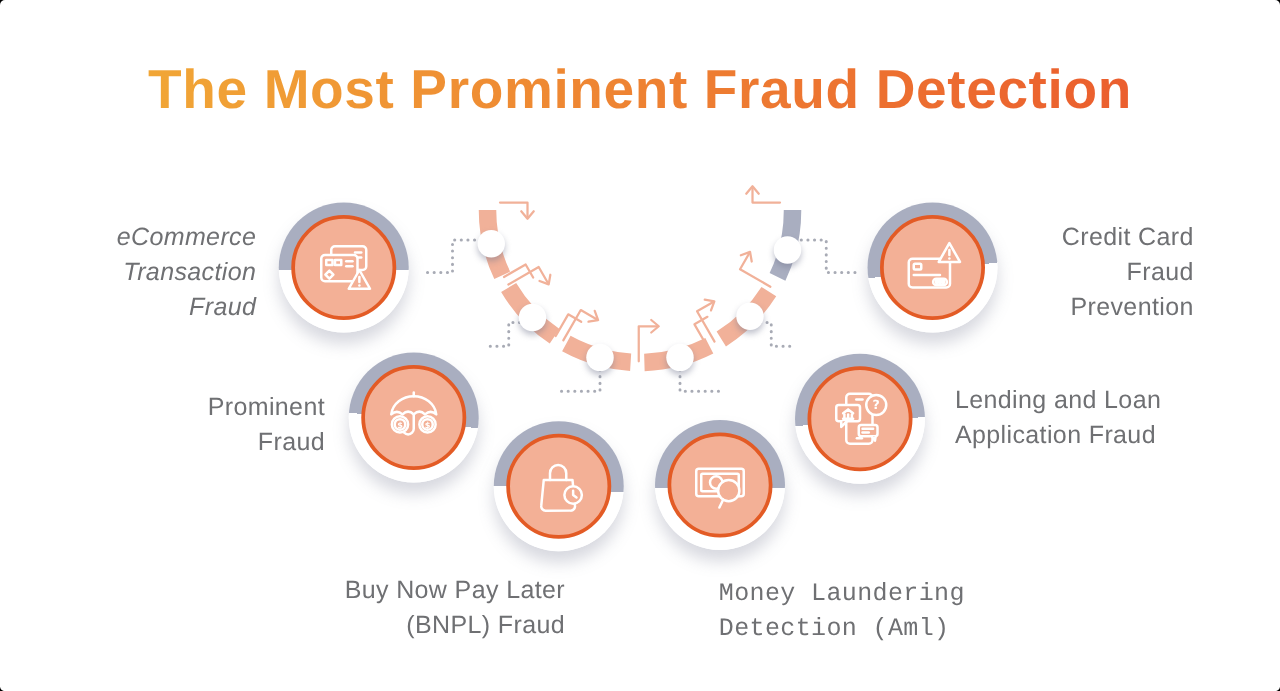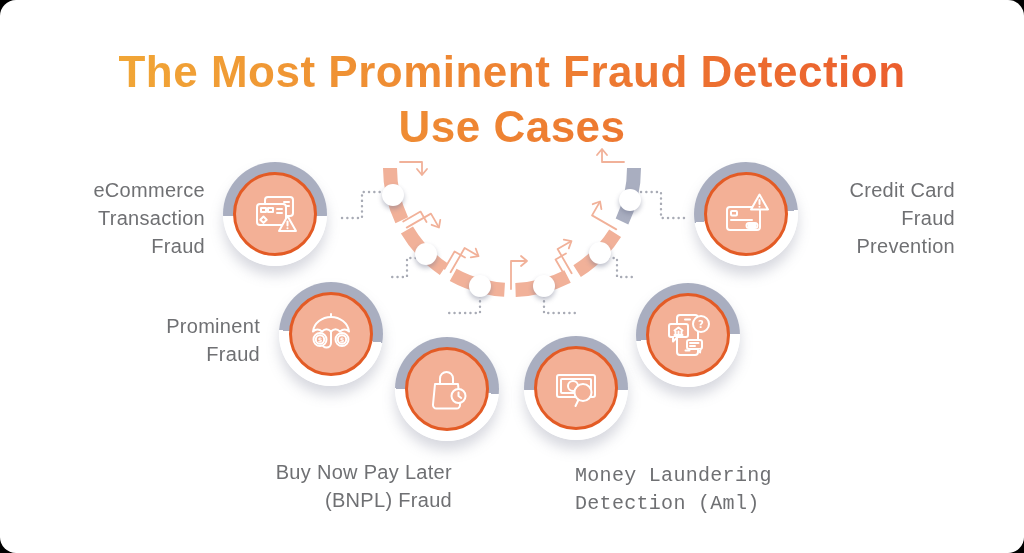--- a/index.html
+++ b/index.html
@@ -3,21 +3,21 @@
 <meta charset="utf-8">
 <style>
   :root{
     --accent-orange:#e35b25; --salmon-fill:#f3b096; --arc-salmon:#f1b199;
     --ring-gray:#a9aec0; --ball-white:#ffffff; --dotted-gray:#a8abb5;
     --label-gray:#6f7073; --icon-stroke:#ffffff; --frame-black:#000000; --canvas-white:#ffffff;
   }
   *{margin:0;padding:0;box-sizing:border-box;}
   html,body{width:1024px;height:553px;overflow:hidden;}
   body{background:var(--frame-black);font-family:"Liberation Sans","DejaVu Sans",sans-serif;}
-  .canvas{position:absolute;inset:0;background:var(--canvas-white);border-radius:16px;overflow:hidden;}
+  .canvas{position:absolute;inset:0;background:var(--canvas-white);border-radius:4px;overflow:hidden;}
   .stage{position:relative;width:1024px;height:553px;}
 
   .title{
     position:absolute;top:44px;left:0;right:0;margin:0 auto;width:max-content;
     text-align:center;font-size:44px;line-height:55px;font-weight:700;letter-spacing:.5px;
     color:transparent;background-image:linear-gradient(90deg,#f1a636,#eb5e2e);
     -webkit-background-clip:text;background-clip:text;
   }
   .title span{display:block;}
 
@@ -48,36 +48,35 @@
   .uc-label{
     position:absolute;color:var(--label-gray);font-size:20px;line-height:28px;letter-spacing:.3px;
   }
   .pos-m-ecommerce{left:223px;top:162px;--split:180deg;}
   .pos-m-credit{left:694px;top:162px;--split:173deg;}
   .pos-m-insurance{left:279px;top:282px;--split:187deg;}
   .pos-m-lending{left:636px;top:283px;--split:176deg;}
   .pos-m-bnpl{left:395px;top:337px;--split:183deg;}
   .pos-m-money{left:524px;top:336px;--split:180deg;}
 
-  .pos-l-ecommerce{left:55px;top:176px;width:150px;text-align:right;}
+  .pos-l-ecommerce{left:55px;top:176px;width:150px;text-align:right;font-style:italic;}
   .pos-l-credit{left:820px;top:176px;width:135px;text-align:right;}
   .pos-l-insurance{left:140px;top:312px;width:120px;text-align:right;}
   .pos-l-lending{left:764px;top:306px;width:196px;text-align:left;}
   .pos-l-bnpl{left:252px;top:458px;width:200px;text-align:right;}
   .pos-l-money{left:575px;top:462px;width:212px;text-align:left;font-family:Liberation Mono, monospace;}
 </style>
 </head>
 <body>
 
 <div class="canvas">
 <div class="stage">
 
   <h1 class="title" style="background-image: linear-gradient(90deg, rgb(241, 166, 54), rgb(235, 94, 46));">
         <span>The Most Prominent Fraud Detection</span>
-        <span>Use Cases</span>
       </h1>
 
   <svg class="arc-overlay" viewBox="0 0 1024 553" aria-hidden="true">
 
     <path class="arc-main" d="M 390 168 A 122 122 0 0 0 619.7 225.3"></path>
     <path class="arc-tail" d="M 622 221.5 A 122 122 0 0 0 634 168"></path>
 
     <g>
       <g class="elbow" transform="translate(404 162) rotate(90)">
             <path d="M0 4 L0 -18 L12 -18"></path>
@@ -225,17 +224,18 @@
         <circle cx="21" cy="22" r="5"></circle>
         <circle class="cut" cx="31" cy="28.5" r="8.5"></circle>
         <line x1="26.5" y1="35.8" x2="23.5" y2="42" stroke-width="3.2"></line>
       </svg>
     </div>
   </div>
 
   <div class="uc-label pos-l-ecommerce">eCommerce Transaction Fraud</div>
   <div class="uc-label pos-l-credit">Credit Card Fraud Prevention</div>
   <div class="uc-label pos-l-insurance">Prominent Fraud</div>
+  <div class="uc-label pos-l-lending">Lending and Loan Application Fraud</div>
   <div class="uc-label pos-l-bnpl">Buy Now Pay Later (BNPL) Fraud</div>
   <div class="uc-label pos-l-money">Money Laundering Detection (Aml)</div>
 
 </div>
 </div>
 
 </body></html>

